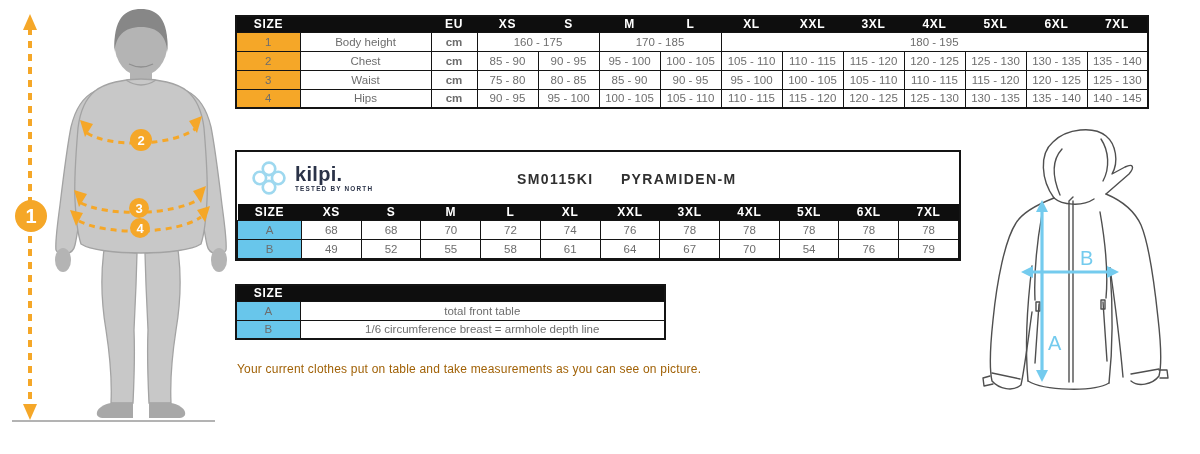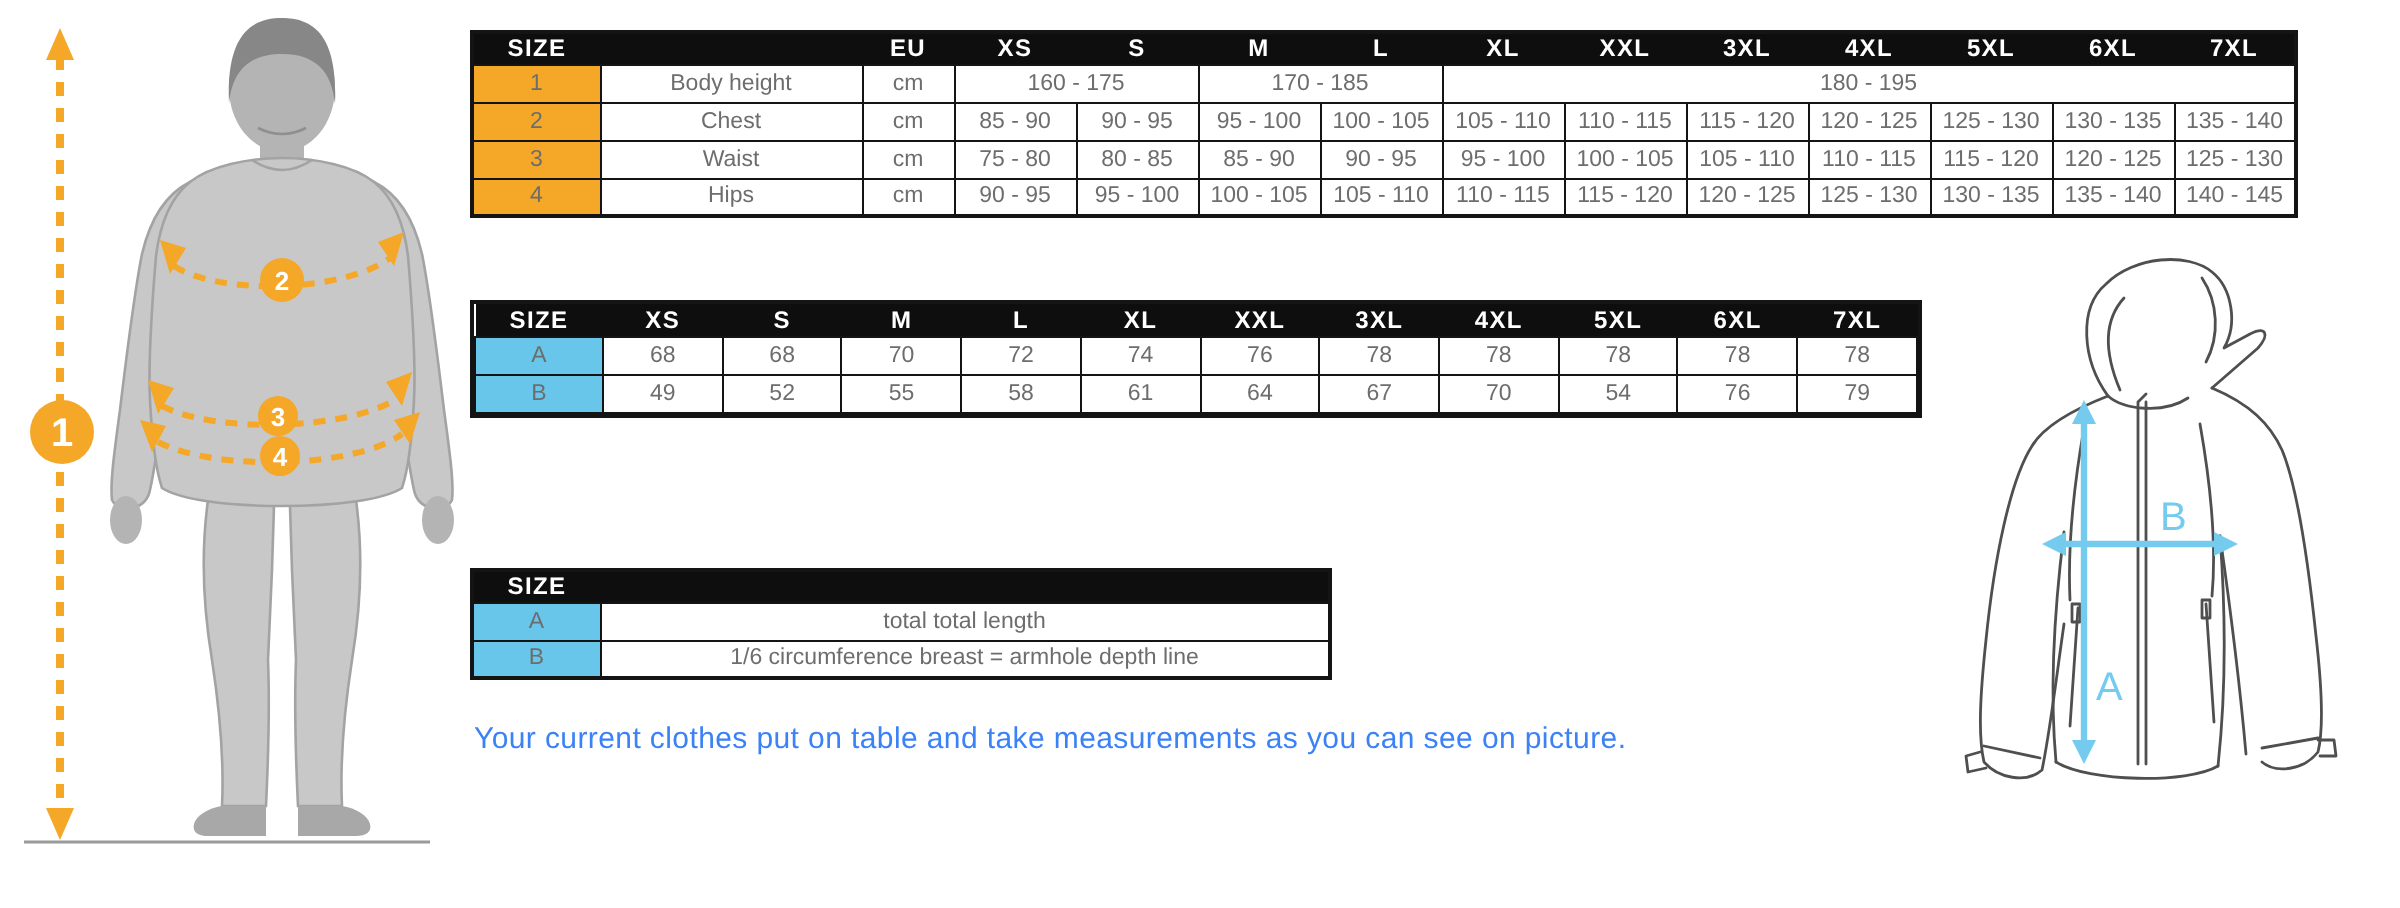--- a/index.html
+++ b/index.html
@@ -8,38 +8,38 @@
   .abs { position:absolute; }
 
   
   table.tbl { border-collapse:collapse; table-layout:fixed; border:2px solid #141414; background:#fff; }
   table.tbl th { background:#0e0e0e; color:#ffffff; font-size:12px; font-weight:bold;
                  letter-spacing:.7px; height:16px; text-align:center; border:0; }
   table.tbl td { border:1px solid #141414; height:19px; text-align:center;
                  font-size:11.5px; color:#6d6d6d; padding:1px 0; }
   td.num  { background:#F5A728; color:#2b2b2b; font-size:12.5px; }
   td.lbl  { text-align:left; padding-left:7px; color:#131313; font-size:12.5px;margin-top:42px; }
-  td.unit { color:#6d6d6d; }
+  td.unit { color:#6d6d6d;font-weight:bold; }
   td.ab   { background:#68C6EB; color:#173a55; font-size:12.5px; }
   td.desc { text-align:left; padding-left:7px; color:#222222; font-size:12px; }
 
   
   .ptable-wrap { border:2px solid #141414; background:#fff; }
   .ptable-wrap table.tbl { border:0; width:100%; }
   .logo-band { height:52px; position:relative; }
   .kilpi-logo { position:absolute; left:12px; top:6px; display:flex; align-items:center; }
   .kilpi-text { margin-left:6px; }
   .kilpi-brand { font-size:20px; font-weight:bold; color:#2a3247; letter-spacing:.3px; line-height:20px; }
   .kilpi-tag { font-size:6.4px; font-weight:bold; color:#2a3247; letter-spacing:1.2px; margin-top:1px; }
   .product-code { position:absolute; left:280px; top:19px; font-size:14px; font-weight:bold;
                   color:#303030; letter-spacing:1.4px; white-space:nowrap; }
   .product-code .pname { margin-left:22px; }
 
   
-  .note { font-size:15px; color:#3b82f6; line-height:23px; letter-spacing:.2px; }
+  .note { font-size:12px; color:#a16207; line-height:23px; letter-spacing:.2px; }
 
   
   .badge     { font-family:"Liberation Sans",sans-serif; font-size:13px; font-weight:bold;
                fill:#ffffff; text-anchor:middle; }
   .badge-big { font-family:"Liberation Sans",sans-serif; font-size:20px; font-weight:bold;
                fill:#ffffff; text-anchor:middle; }
   .jl        { font-family:"Liberation Sans",sans-serif; font-size:20px; fill:#74CBEE; stroke:none; }
 </style>
 </head>
 <body>
@@ -180,20 +180,40 @@
       <td>120 - 125</td>
       <td>125 - 130</td>
       <td>130 - 135</td>
       <td>135 - 140</td>
       <td>140 - 145</td>
     </tr>
   </tbody>
 </table>
 
 <div class="abs ptable-wrap" style="left:235px;top:150px;width:726px">
+  <div class="logo-band">
+    <div class="kilpi-logo">
+      <svg width="40" height="40" viewBox="0 0 48 48">
+        <g fill="none" stroke="#9ED8EF" stroke-width="3.2" stroke-linecap="round">
+          <circle cx="24" cy="13" r="7.5"></circle>
+          <circle cx="35" cy="24" r="7.5"></circle>
+          <circle cx="24" cy="35" r="7.5"></circle>
+          <circle cx="13" cy="24" r="7.5"></circle>
+        </g>
+      </svg>
+      <div class="kilpi-text">
+        <div class="kilpi-brand">kilpi.</div>
+        <div class="kilpi-tag">TESTED BY NORTH</div>
+      </div>
+    </div>
+    <div class="product-code">
+      <span>SM0115KI</span>
+      <span class="pname">PYRAMIDEN-M</span>
+    </div>
+  </div>
   <table class="tbl">
     <colgroup>
         <col style="width:64px">
         <col span="11">
       </colgroup>
     <thead>
       <tr>
         <th>SIZE</th>
         <th>XS</th>
         <th>S</th>
@@ -248,21 +268,21 @@
     </colgroup>
   <thead>
     <tr>
       <th>SIZE</th>
       <th></th>
     </tr>
   </thead>
   <tbody>
     <tr>
       <td class="ab">A</td>
-      <td class="desc">total total length</td>
+      <td class="desc">total front table</td>
     </tr>
     <tr>
       <td class="ab">B</td>
       <td class="desc">1/6 circumference breast = armhole depth line</td>
     </tr>
   </tbody>
 </table>
 
 <div class="abs note" style="left:237px;top:358px">
   <div>Your current clothes put on table and take measurements as you can see on picture.</div>

